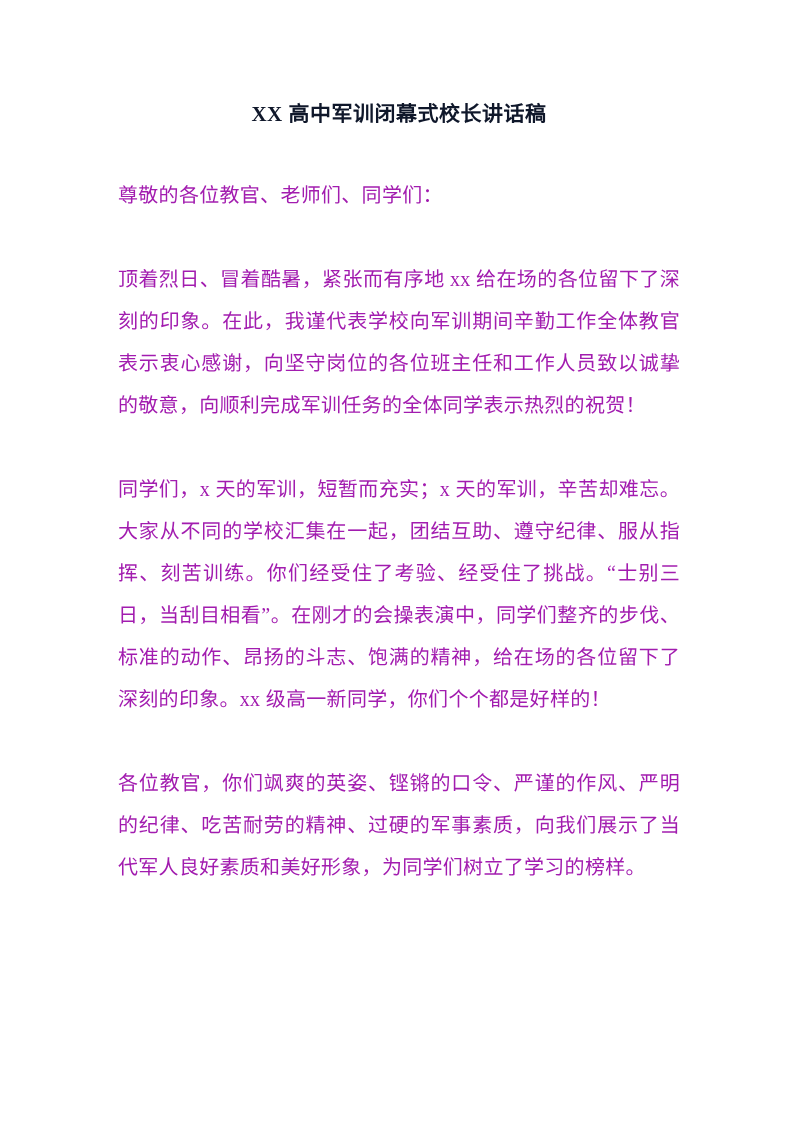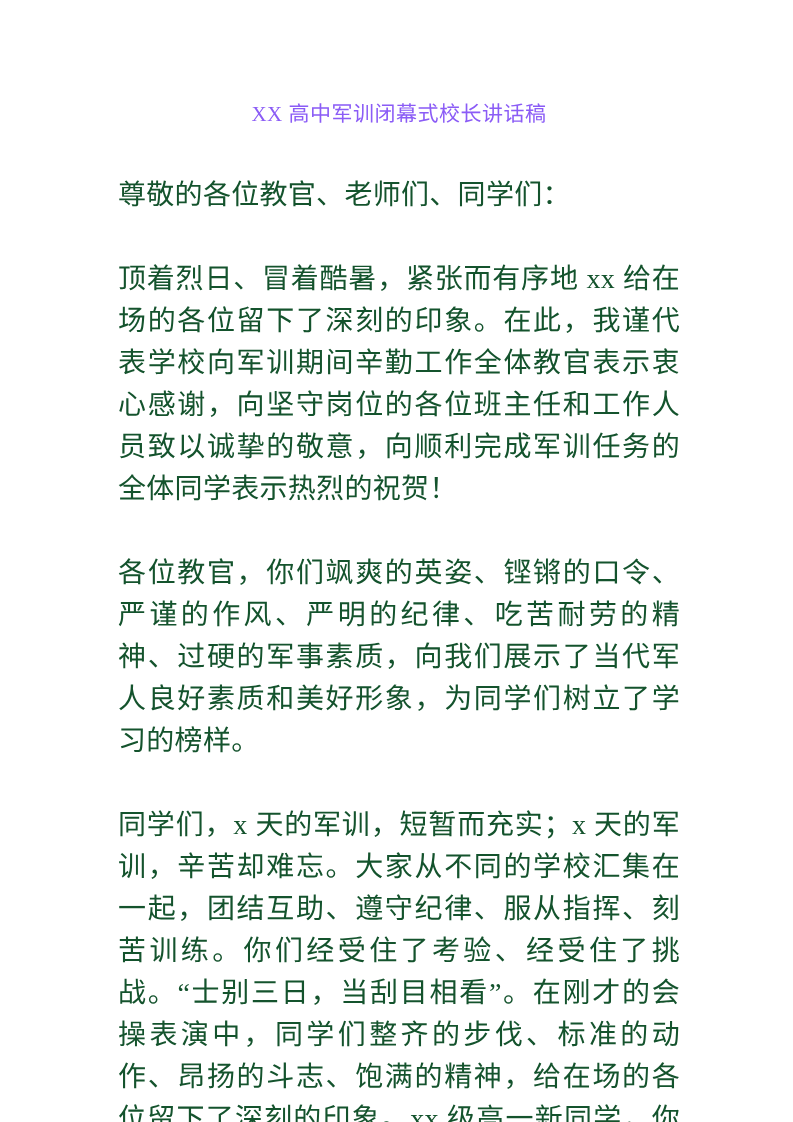--- a/index.html
+++ b/index.html
@@ -15,42 +15,42 @@
     background: #ffffff;
     box-sizing: border-box;
     padding: 93px 113px 0 118px;
     font-family: "Liberation Serif", "DejaVu Serif", serif;
     overflow: hidden;
   }
   .doc-title {
     margin: 0 0 39px 0;
     font-size: 21px;
     line-height: 42px;
-    font-weight: normal;
+    font-weight: bold;
     text-align: center;
-    color: #8b5cf6;
+    color: #0f172a;
     letter-spacing: 0.5px;
   }
   .doc-paragraph {
     margin: 0 0 42px 0;
-    font-size: 28px;
+    font-size: 20px;
     line-height: 42px;
     text-align: justify;
-    color: #14532d;
+    color: #a21caf;
     letter-spacing: 0.3px;
     word-break: break-all;
   }
 </style>
 </head>
 <body>
 
 <div class="page">
   <h1 class="doc-title">XX 高中军训闭幕式校长讲话稿</h1>
 
   <p class="doc-paragraph">尊敬的各位教官、老师们、同学们：</p>
 
 
   <p class="doc-paragraph">顶着烈日、冒着酷暑，紧张而有序地 xx 给在场的各位留下了深刻的印象。在此，我谨代表学校向军训期间辛勤工作全体教官表示衷心感谢，向坚守岗位的各位班主任和工作人员致以诚挚的敬意，向顺利完成军训任务的全体同学表示热烈的祝贺！</p>
 
+  <p class="doc-paragraph">同学们，x 天的军训，短暂而充实；x 天的军训，辛苦却难忘。大家从不同的学校汇集在一起，团结互助、遵守纪律、服从指挥、刻苦训练。你们经受住了考验、经受住了挑战。“士别三日，当刮目相看”。在刚才的会操表演中，同学们整齐的步伐、标准的动作、昂扬的斗志、饱满的精神，给在场的各位留下了深刻的印象。xx 级高一新同学，你们个个都是好样的！</p>
+
   <p class="doc-paragraph">各位教官，你们飒爽的英姿、铿锵的口令、严谨的作风、严明的纪律、吃苦耐劳的精神、过硬的军事素质，向我们展示了当代军人良好素质和美好形象，为同学们树立了学习的榜样。</p>
-
-  <p class="doc-paragraph">同学们，x 天的军训，短暂而充实；x 天的军训，辛苦却难忘。大家从不同的学校汇集在一起，团结互助、遵守纪律、服从指挥、刻苦训练。你们经受住了考验、经受住了挑战。“士别三日，当刮目相看”。在刚才的会操表演中，同学们整齐的步伐、标准的动作、昂扬的斗志、饱满的精神，给在场的各位留下了深刻的印象。xx 级高一新同学，你们个个都是好样的！</p>
 </div>
 
 </body></html>

